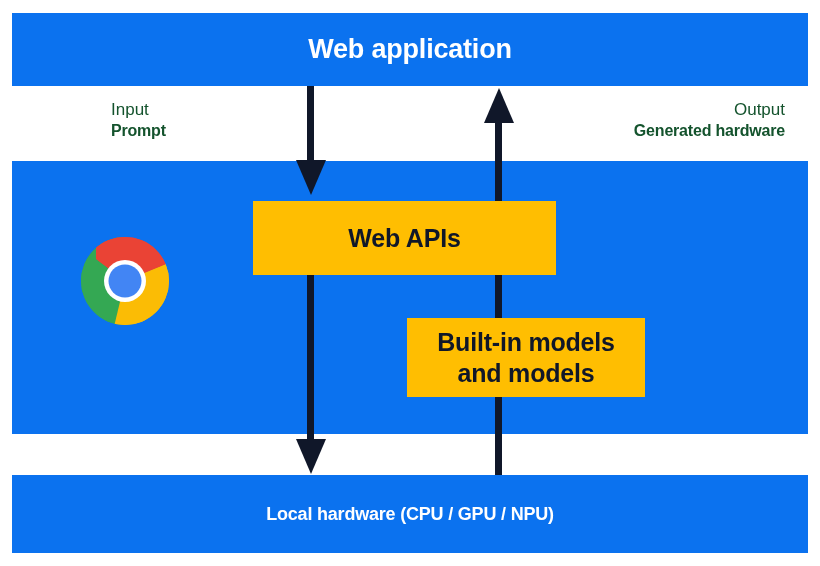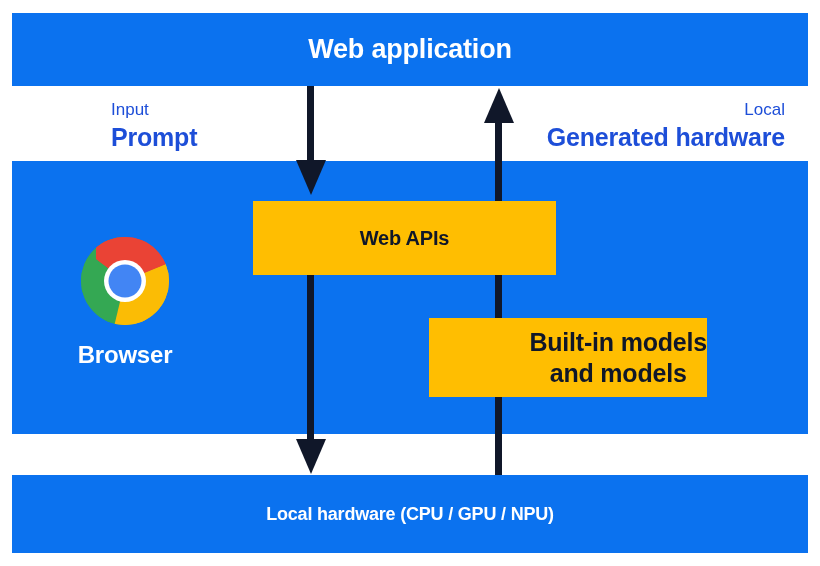--- a/index.html
+++ b/index.html
@@ -54,31 +54,31 @@
     left: 12px;
     top: 475px;
     width: 796px;
     height: 78px;
   }
   #band-local-hardware .band-label { font-size: 18px; }
 
   
   .caption {
     position: absolute;
-    color: #1d4ed8;
+    color: #14532d;
     line-height: 1.28;
   }
   .caption .caption-kind {
     display: block;
     font-size: 17px;
     font-weight: normal;
   }
   .caption .caption-value {
     display: block;
-    font-size: 25px;
+    font-size: 16px;
     font-weight: bold;
     letter-spacing: -0.2px;
   }
   #caption-input {
     left: 111px;
     top: 99px;
     text-align: left;
   }
   #caption-output {
     right: 35px;
@@ -128,29 +128,28 @@
     color: #101729;
     font-weight: bold;
     letter-spacing: -0.2px;
     line-height: 1.22;
   }
   #box-web-apis {
     left: 253px;
     top: 201px;
     width: 303px;
     height: 74px;
-    font-size: 20px;
+    font-size: 25px;
   }
   #box-builtin-models {
-    left: 429px;
+    left: 407px;
     top: 318px;
-    width: 278px;
+    width: 238px;
     height: 79px;
     font-size: 25px;
-    justify-content: flex-end;
   }
 
   
   #chrome-logo {
     position: absolute;
     left: 81px;
     top: 237px;
     width: 88px;
     height: 88px;
   }
@@ -174,21 +173,21 @@
   <div class="band" id="band-web-application">
     <span class="band-label">Web application</span>
   </div>
 
   <div class="caption" id="caption-input">
     <span class="caption-kind">Input</span>
     <span class="caption-value">Prompt</span>
   </div>
 
   <div class="caption" id="caption-output">
-    <span class="caption-kind">Local</span>
+    <span class="caption-kind">Output</span>
     <span class="caption-value">Generated hardware</span>
   </div>
 
   <div class="band" id="band-browser"></div>
 
   <div id="chrome-logo">
     <svg width="88" height="88" viewBox="0 0 176 176" xmlns="http://www.w3.org/2000/svg">
       <defs>
         <clipPath id="clipCircle">
           <circle cx="88" cy="88" r="88"></circle>
@@ -205,21 +204,20 @@
 
         <path d="M-20 -20 L-20 196 L64 196 L88 88 L30 44 L30 -20 Z" fill="#34a853"></path>
         <path d="M30 -20 L196 -20 L196 44 L88 88 L30 44 Z" fill="#ea4335"></path>
         <path d="M88 88 L196 44 L196 196 L62 196 Z" fill="#fbbc05"></path>
 
         <circle cx="88" cy="88" r="42" fill="#ffffff"></circle>
         <circle cx="88" cy="88" r="33" fill="#4285f4"></circle>
       </g>
     </svg>
   </div>
-  <div id="browser-label">Browser</div>
 
   <div class="arrow" id="arrow-prompt-top">
     <div class="arrow-stem"></div>
     <div class="arrow-head down"></div>
   </div>
 
   <div class="arrow" id="arrow-prompt-bottom">
     <div class="arrow-stem"></div>
     <div class="arrow-head down"></div>
   </div>

